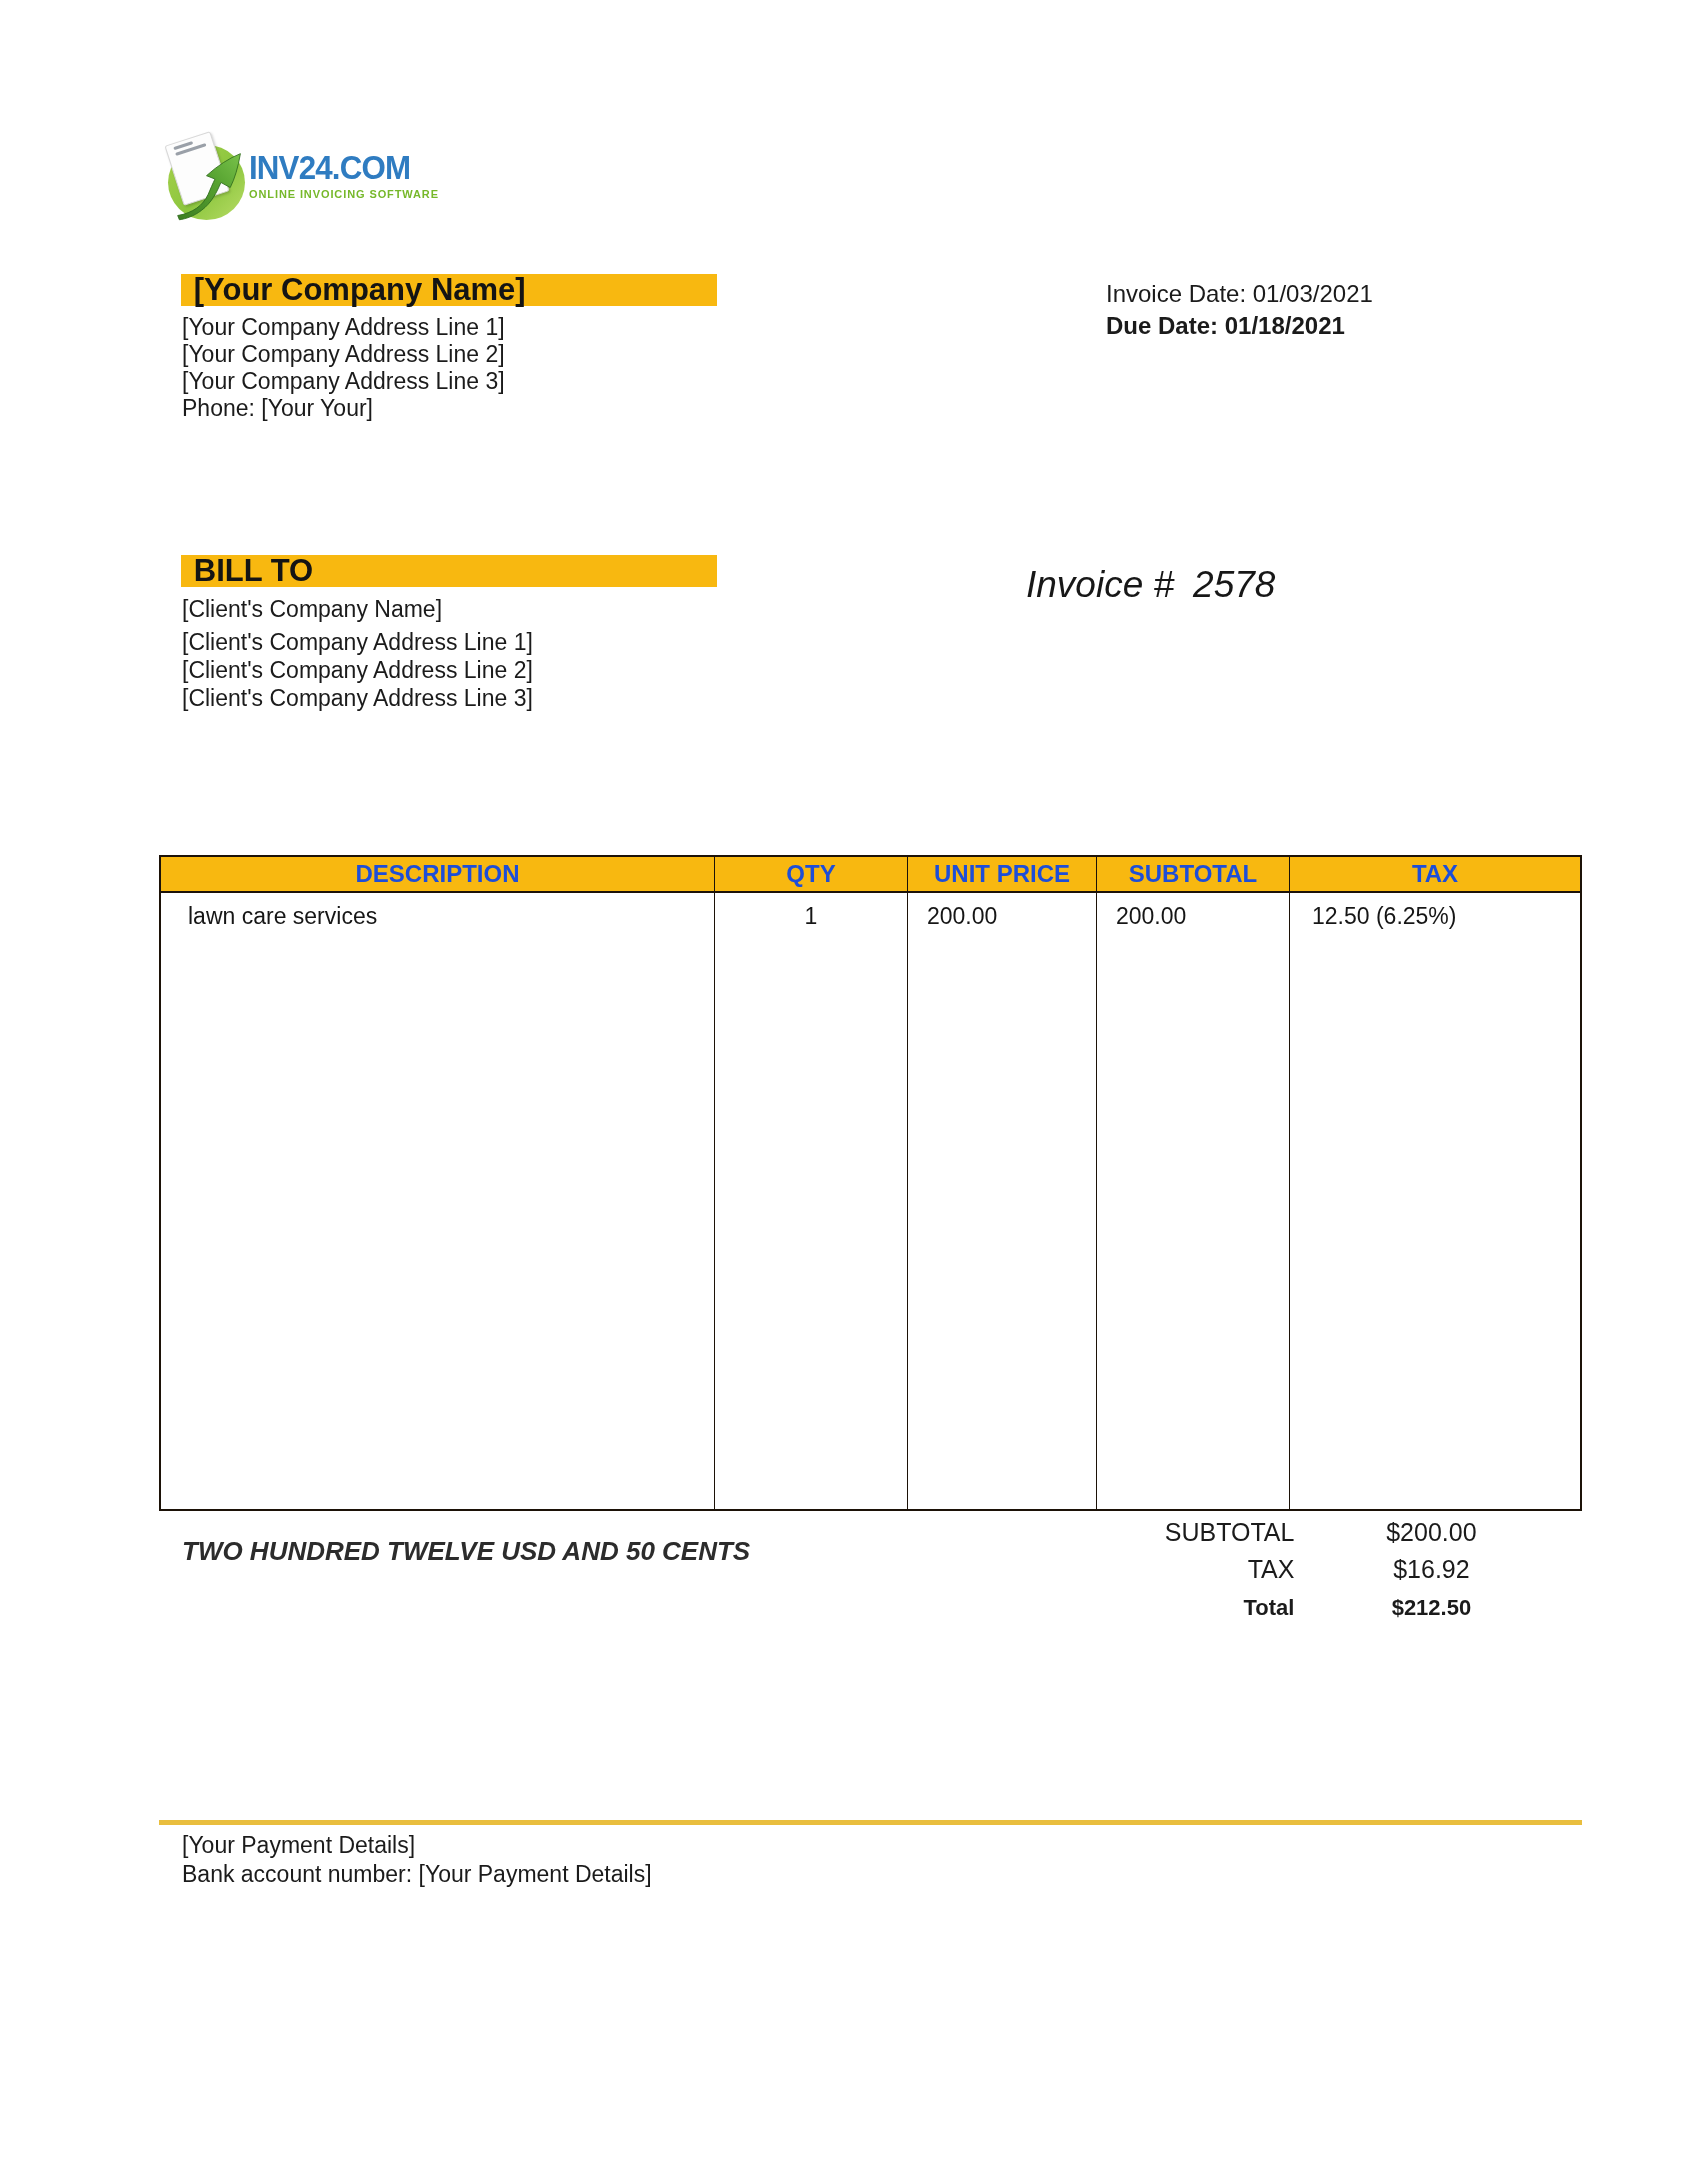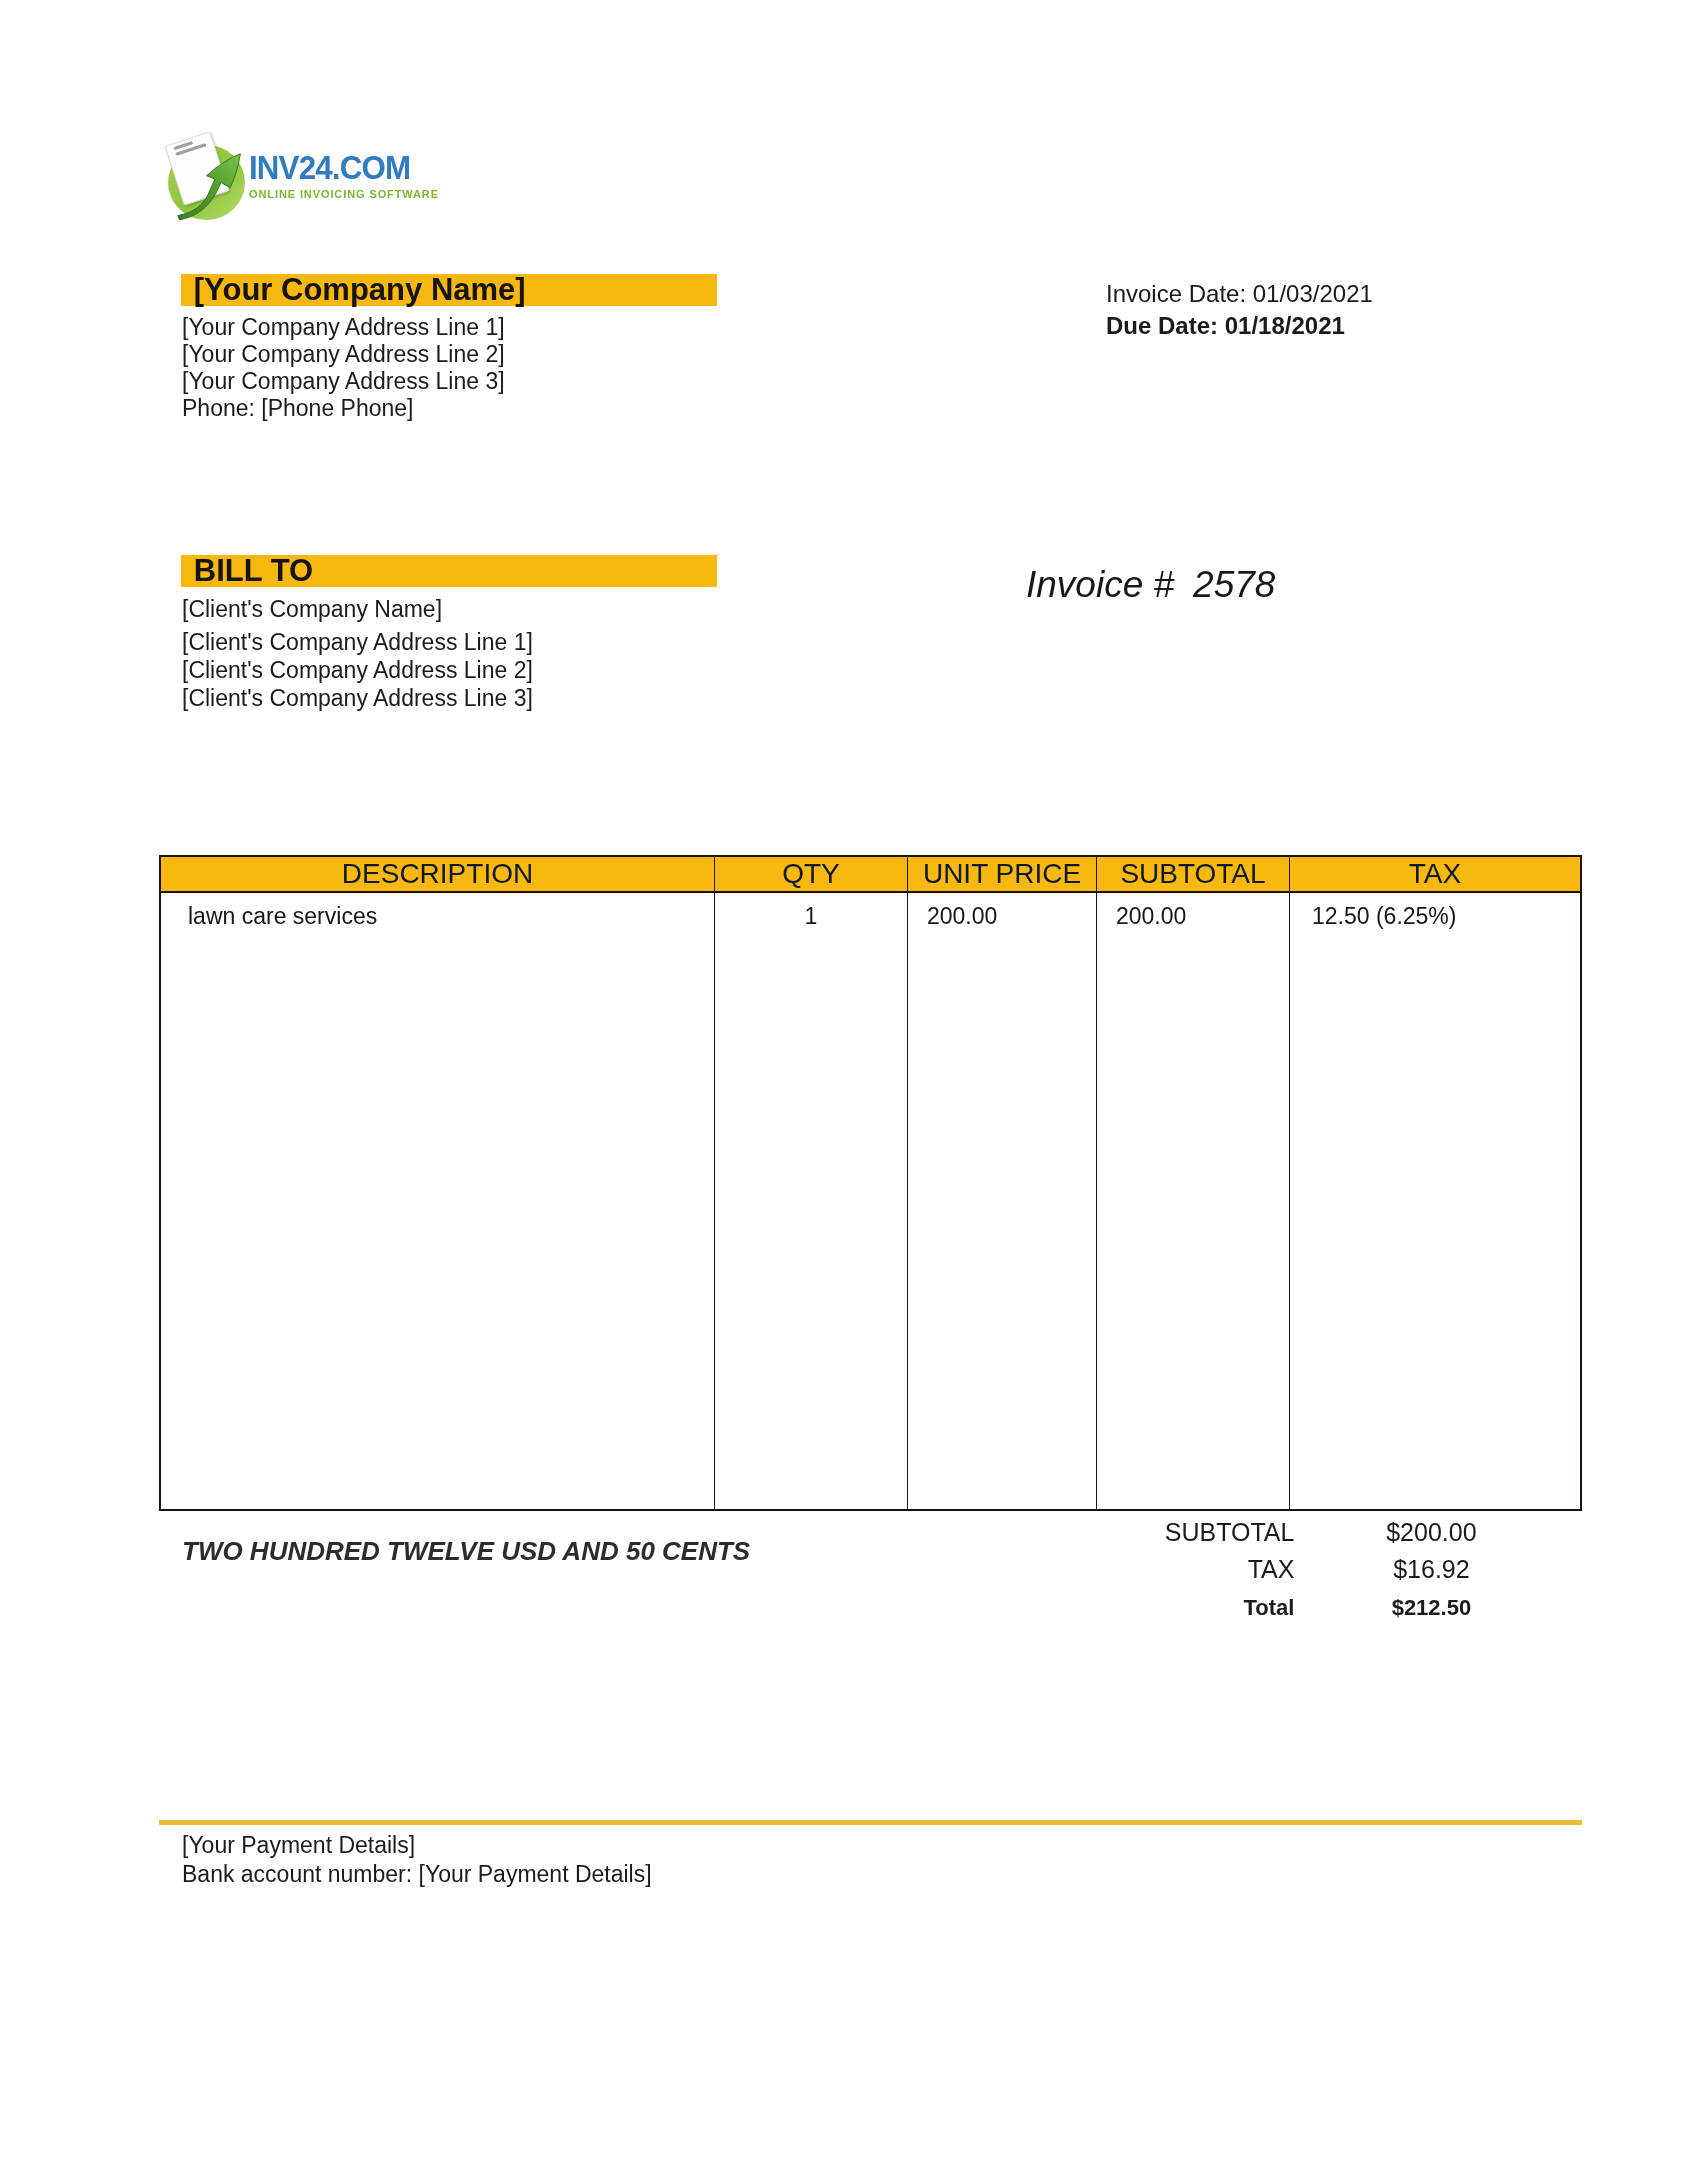--- a/index.html
+++ b/index.html
@@ -81,21 +81,21 @@
     background: #fff;
   }
   .items-header {
     display: grid; grid-template-columns: 554px 193px 189px 193px 1fr;
     background: #f8b810;
     border-bottom: 2.6px solid #1c1208;
     height: 36px;
   }
   .items-header .hcell {
     display: flex; align-items: center; justify-content: center;
-    font-size: 28px; font-weight: 400; color: #0f172a;
+    font-size: 24px; font-weight: 700; color: #1d4ed8;
     border-right: 1.7px solid #1c1208;
   }
   .items-header .hcell:last-child { border-right: none; }
   .items-body {
     flex: 1;
     display: grid; grid-template-columns: 554px 193px 189px 193px 1fr;
   }
   .items-body .bcell {
     border-right: 1.7px solid #1c1208;
     padding-top: 10.2px;
@@ -162,21 +162,21 @@
     </div>
   </div>
 
   <div class="accent-bar bar-company">
     <span>[Your Company Name]</span>
   </div>
   <div class="company-block">
     <div>[Your Company Address Line 1]</div>
     <div>[Your Company Address Line 2]</div>
     <div>[Your Company Address Line 3]</div>
-    <div>Phone: [Phone Phone]</div>
+    <div>Phone: [Your Your]</div>
   </div>
 
   <div class="dates-block">
     <div>
       <span>Invoice Date:</span>
       <span>01/03/2021</span>
     </div>
     <div class="due-row">
       <span>Due Date:</span>
       <span>01/18/2021</span>

